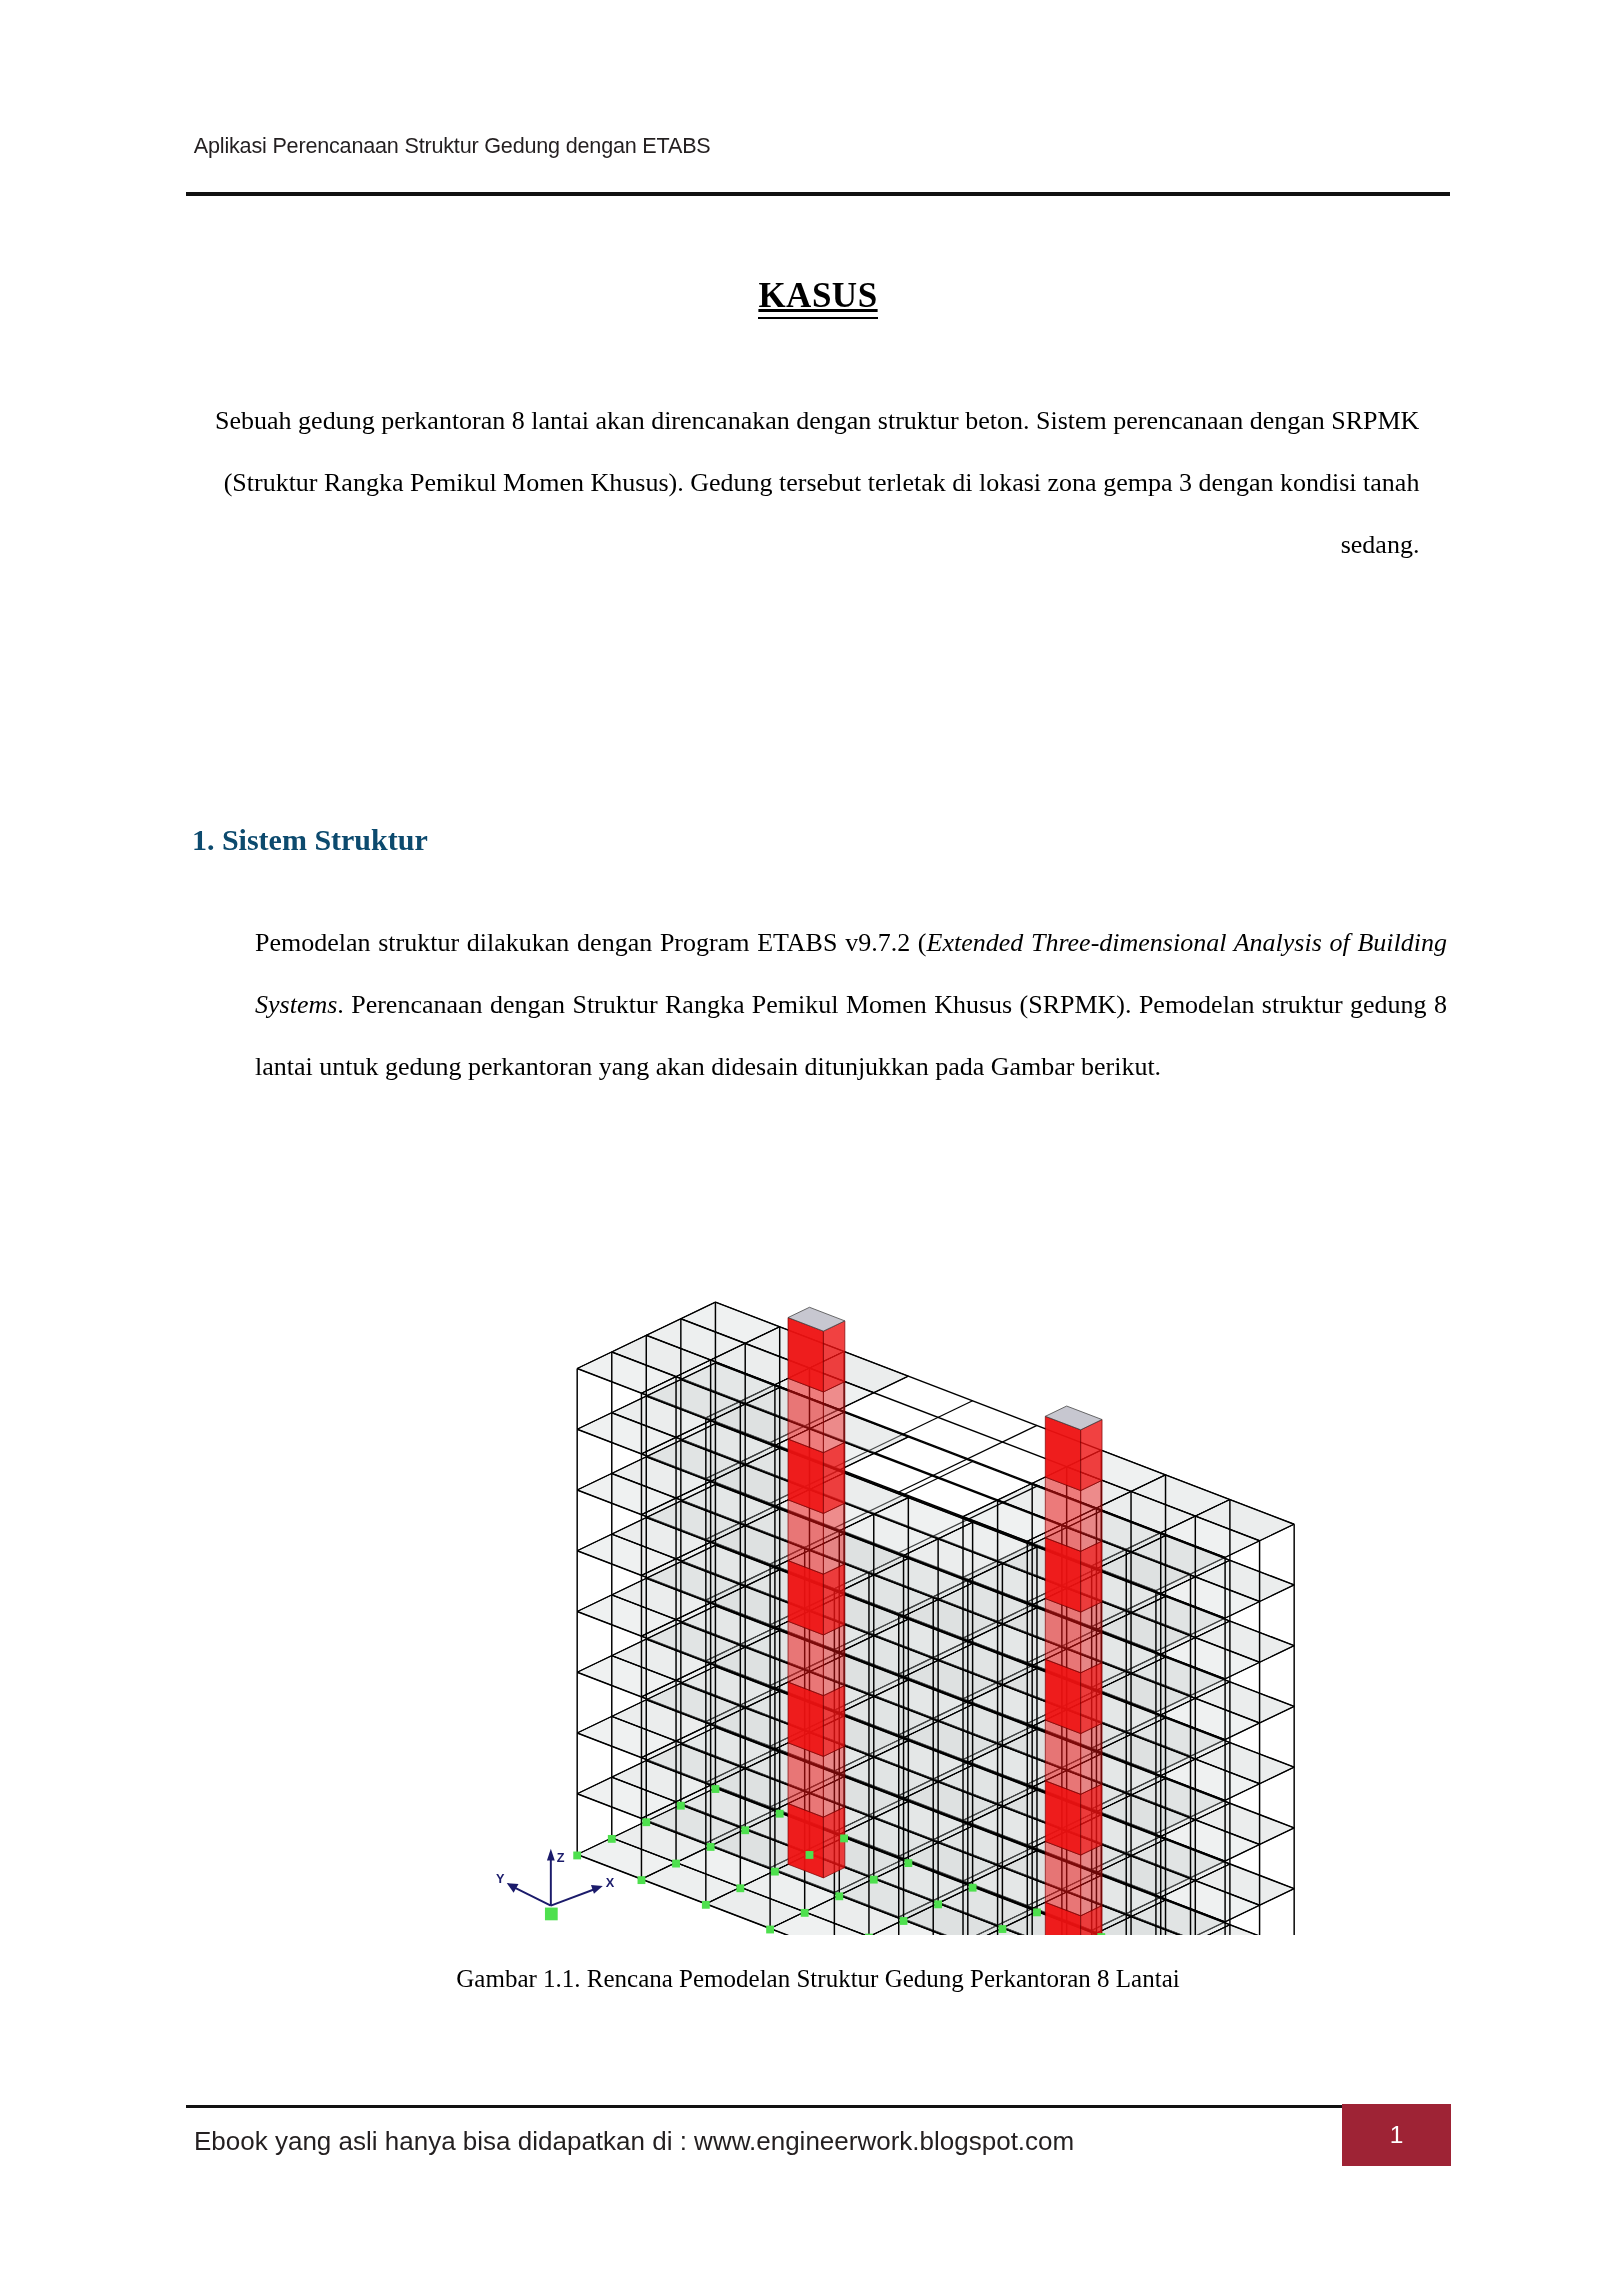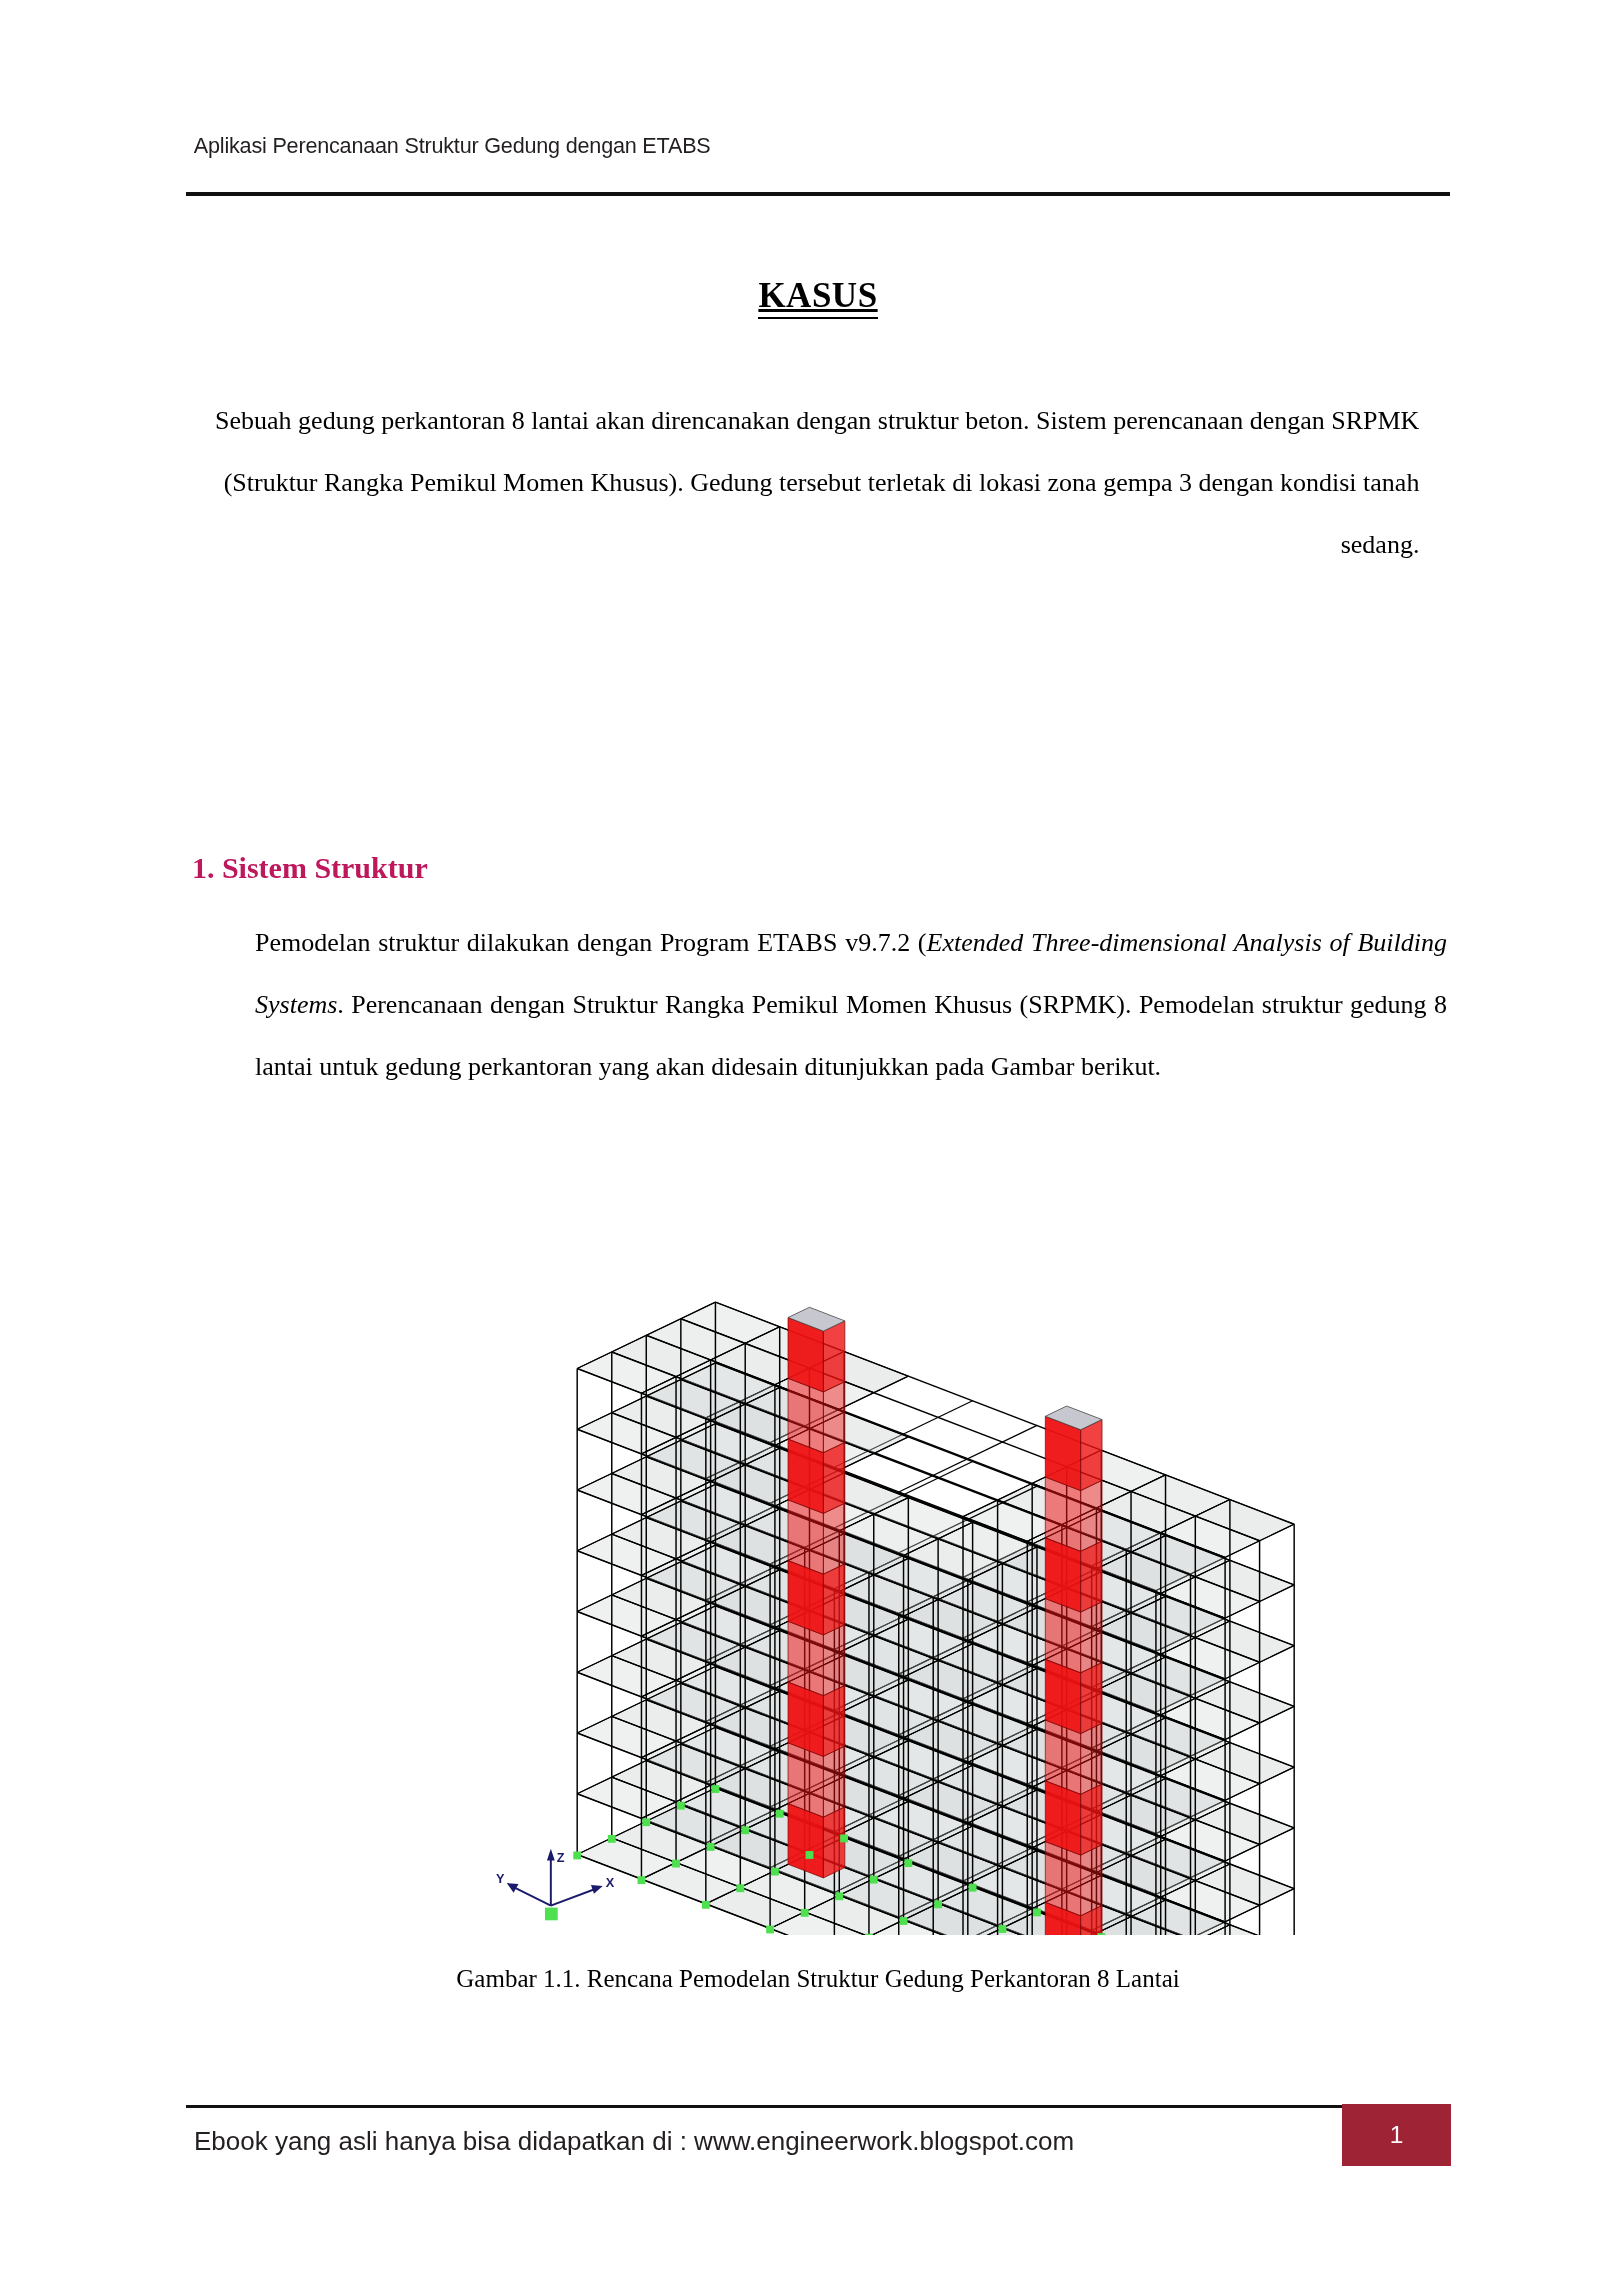--- a/index.html
+++ b/index.html
@@ -128,22 +128,21 @@
     line-height: 62px;
     color: #000000;
   }
 
   .section-head {
     position: absolute;
     left: 5.9px;
     top: 823px;
     font-size: 30px;
     font-weight: bold;
-    color: #be185d;
-    margin-top: 28px;
+    color: #0c4a6e;
   }
 
   .para {
     position: absolute;
     left: 41px;
     top: 912px;
     width: 1192px;
     text-align: justify;
     font-size: 26px;
     line-height: 62px;

